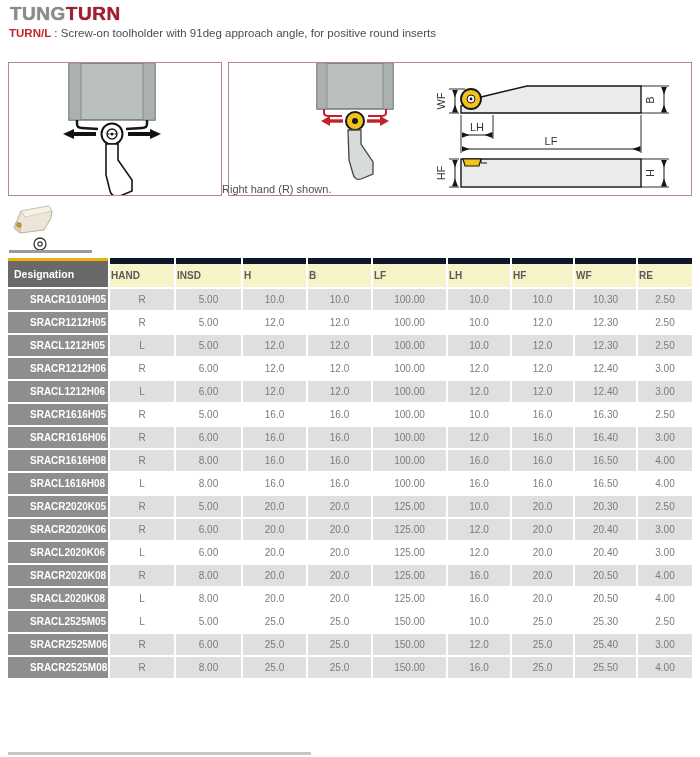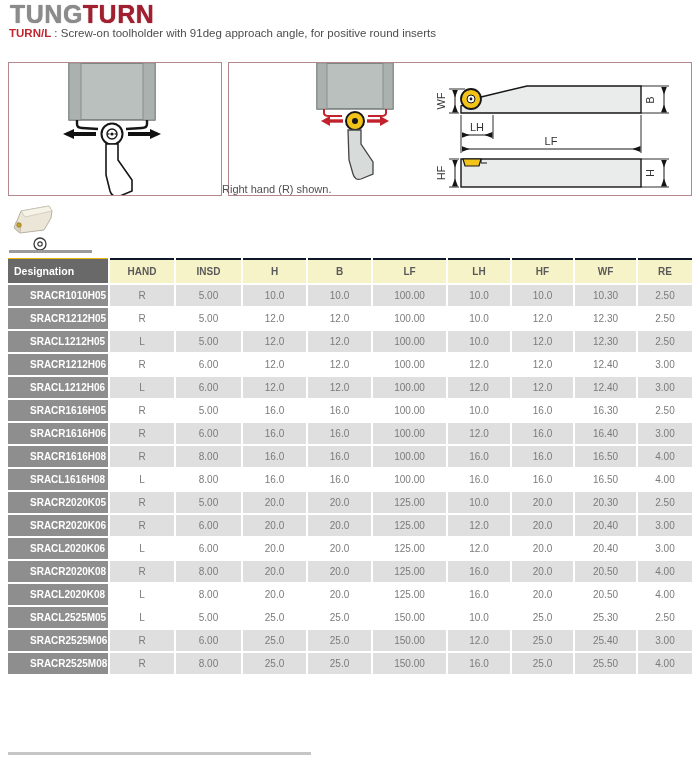--- a/index.html
+++ b/index.html
@@ -1,41 +1,41 @@
 <!DOCTYPE html>
 <html><head>
 <meta charset="utf-8">
 <style>
   html,body{margin:0;padding:0;background:#fff;}
   body{font-family:"Liberation Sans", sans-serif; -webkit-font-smoothing:antialiased;}
   #page{position:relative;width:700px;height:757px;background:#ffffff;overflow:hidden;}
 
   
-  .logo{position:absolute;left:10px;top:4px;font-size:25px;font-weight:800;letter-spacing:.5px;line-height:20px;}
+  .logo{position:absolute;left:10px;top:4px;font-size:19px;font-weight:800;letter-spacing:.5px;line-height:20px;}
   .logo .l1{color:#8b8b8b;text-shadow:0 0 1px #6f6f6f;}
   .logo .l2{color:#a11f2e;text-shadow:0 0 1px #7e1622;}
   .subtitle{position:absolute;left:9px;top:27px;font-size:11.5px;color:#4c4c4c;}
   .subtitle .code{color:#c2252e;font-weight:600;}
 
   
   .panel{position:absolute;top:62px;height:134px;background:#fff;border:1px solid #b3888e;box-sizing:border-box;}
   .panel.left{left:8px;width:214px;}
   .panel.right{left:228px;width:464px;}
   .caption{position:absolute;left:222px;top:183px;font-size:11px;color:#4f4f4f;}
 
   .thumb3d{position:absolute;left:8px;top:202px;}
   .round-icon{position:absolute;left:32px;top:236px;}
   .bar-under-thumb{position:absolute;left:9px;top:250px;width:83px;height:3px;background:#9b9b9b;}
   .bar-bottom{position:absolute;left:8px;top:752px;width:303px;height:3px;background:#c6c6c6;}
 
   
   table.spec{position:absolute;left:6px;top:256px;width:688px;border-collapse:separate;border-spacing:2px;table-layout:fixed;}
   table.spec th, table.spec td{overflow:hidden;white-space:nowrap;}
-  th.desig{background:#696969;color:#fff;font-size:10.5px;font-weight:600;text-align:left;padding:0 6px;height:21px;border-top:1px solid #eab308;}
-  th.colh{background:#f7f3c9;color:#5a5a5a;font-size:10px;font-weight:600;text-align:center;height:21px;border-top:2px solid #0f172a;}
+  th.desig{background:#696969;color:#fff;font-size:10.5px;font-weight:600;text-align:left;padding:0 6px;height:21px;border-top:3px solid #eab308;}
+  th.colh{background:#f7f3c9;color:#5a5a5a;font-size:10px;font-weight:600;text-align:left;height:21px;border-top:6px solid #0f172a;}
   td.label{background:#8e8e8e;color:#ffffff;font-size:10px;font-weight:700;text-align:left;padding:0 22px;height:19px;}
   td.val{font-size:10px;color:#7b7b7b;text-align:center;height:19px;background:#ffffff;}
   tr.odd td.val{background:#dfdfdf;}
 
   svg text{font-family:"Liberation Sans", sans-serif;}
 </style>
 </head>
 <body>
 
 <div id="page">

